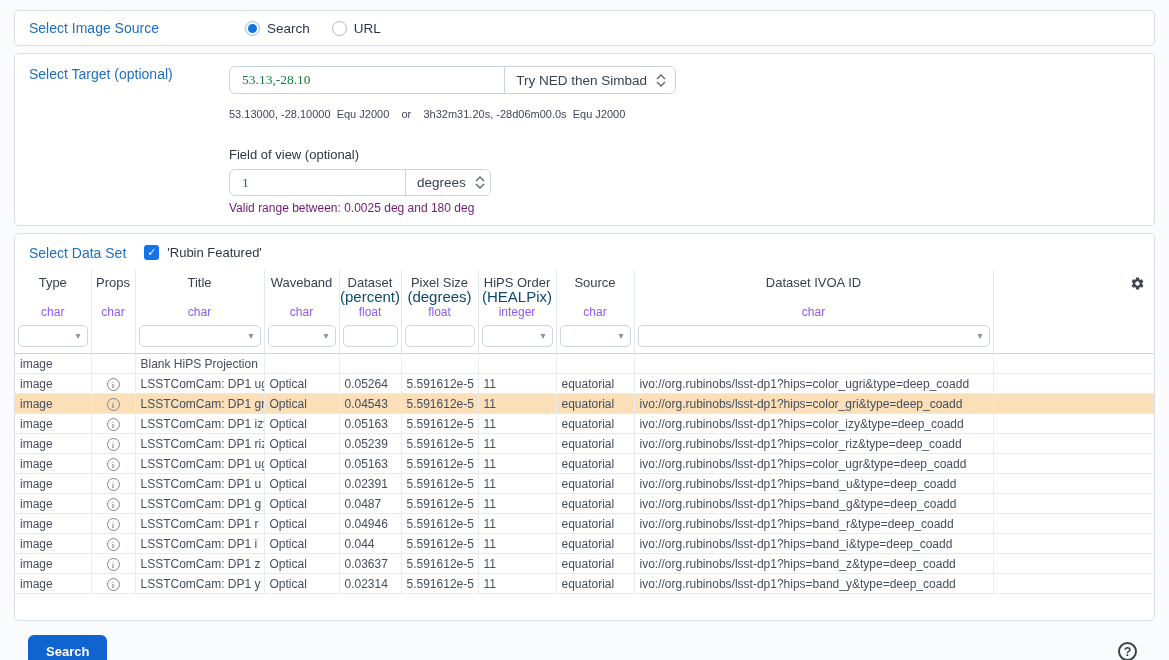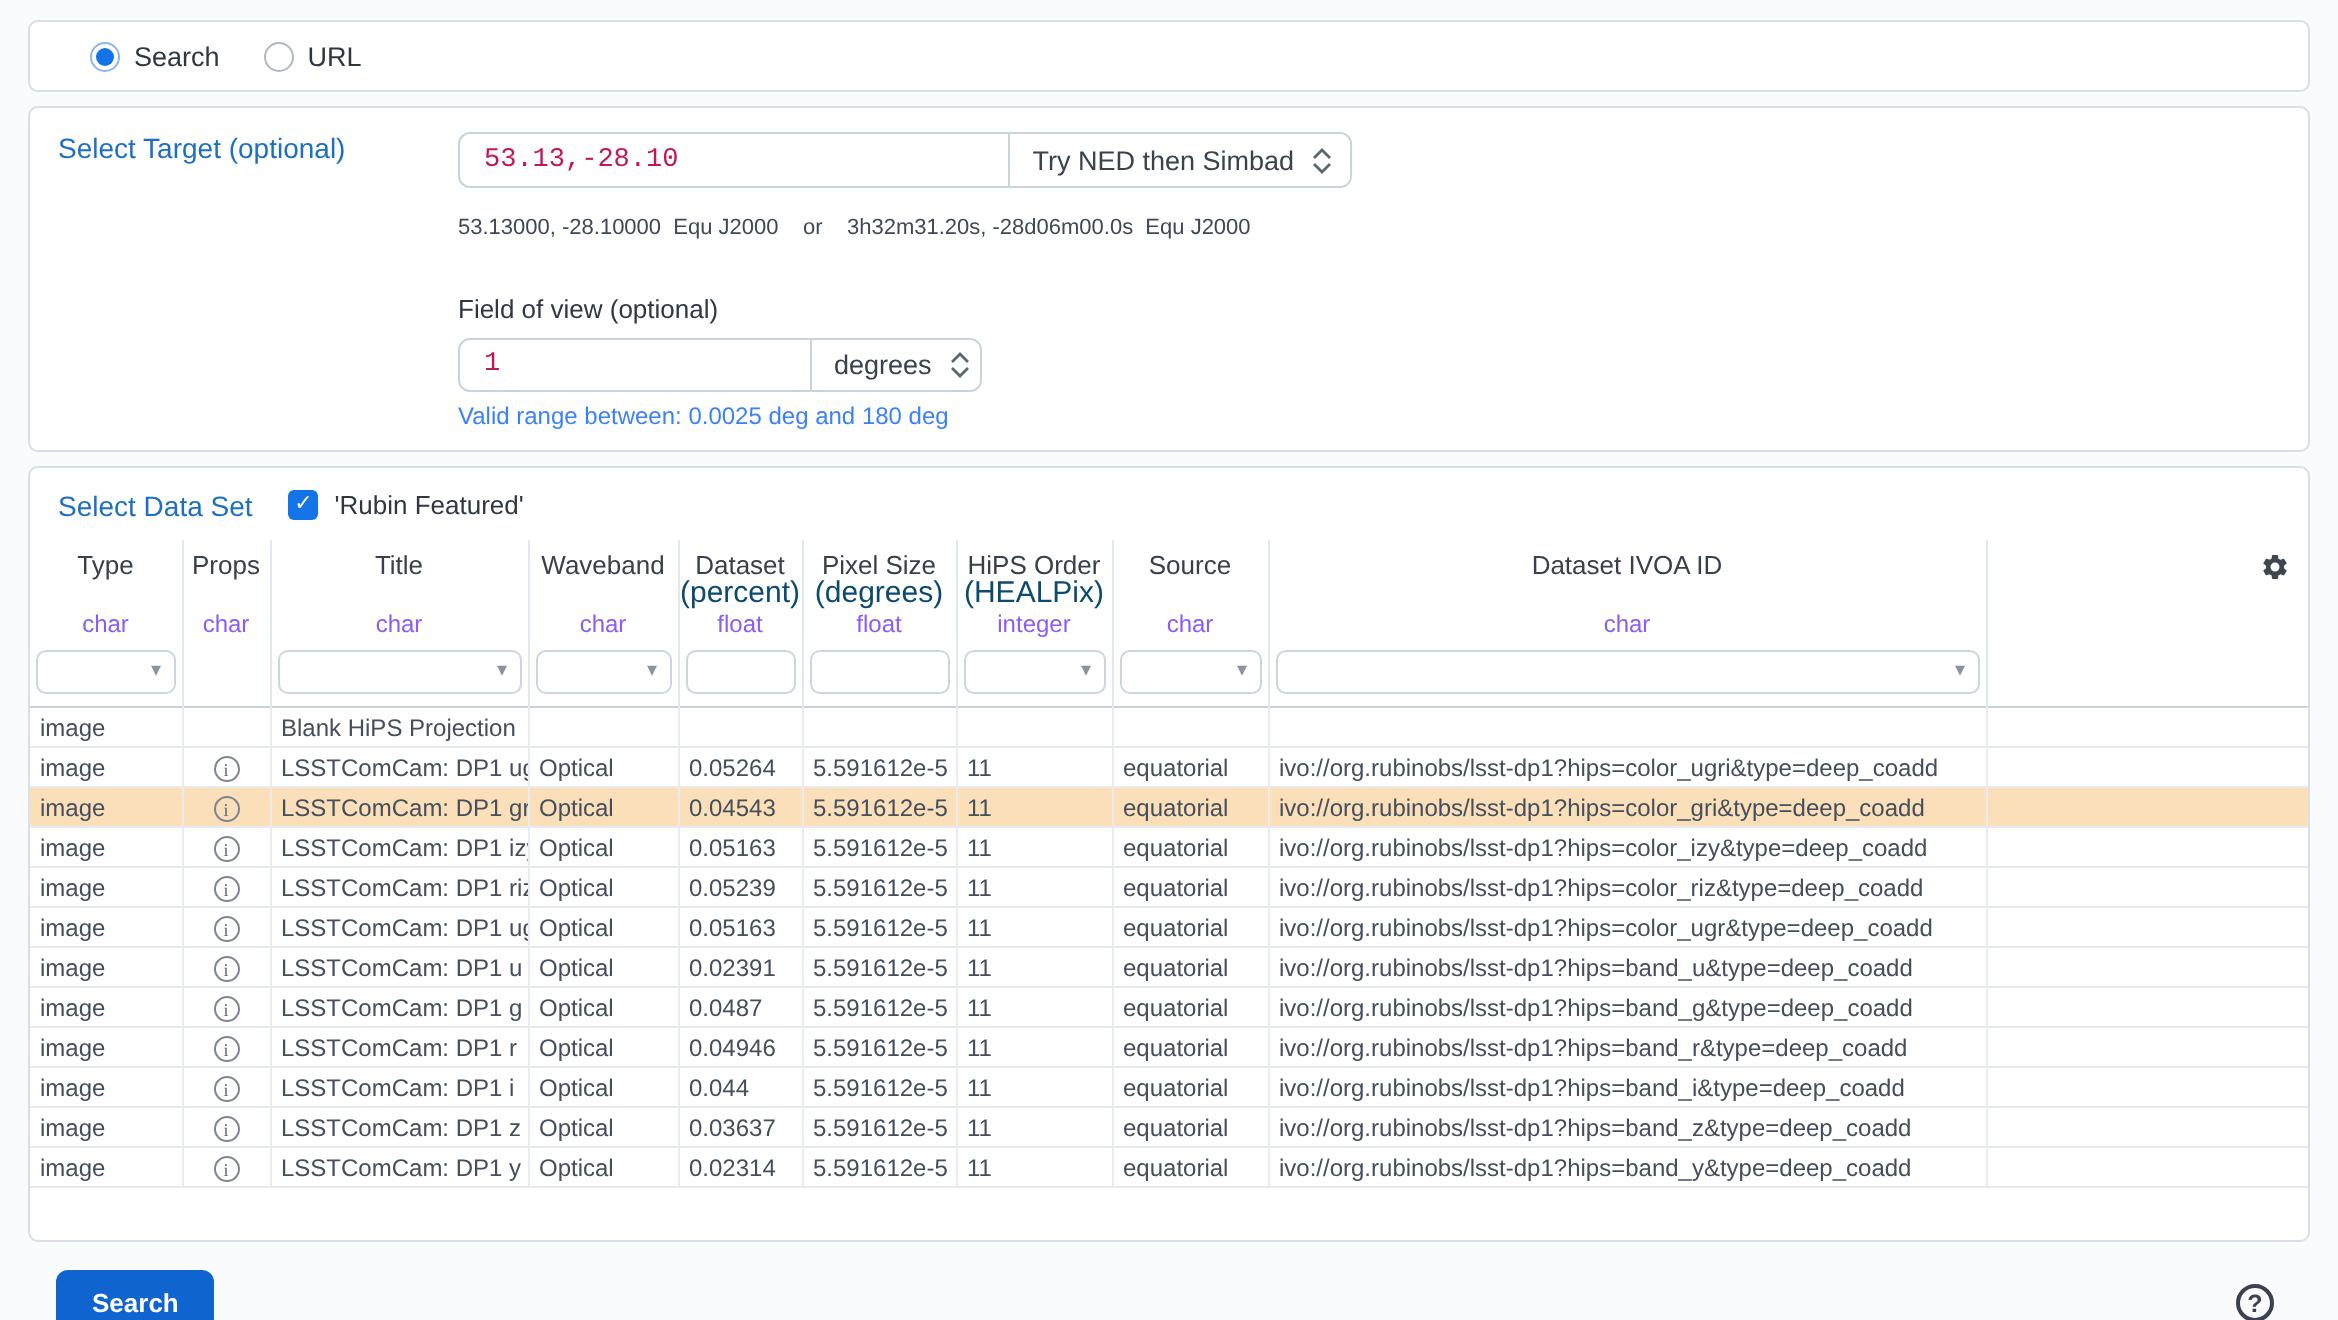--- a/index.html
+++ b/index.html
@@ -36,39 +36,39 @@
   .radio-label { font-size: 13.5px; color: #2e3744; }
 
   
   .panel-target { padding: 12px 14px 10px 14px; display: flex; }
   .target-content { flex: 1; }
   .combo {
     display: inline-flex; align-items: stretch;
     border: 1px solid #c9d3dd; border-radius: 6px; background: #fff; overflow: hidden;
   }
   .combo input {
-    border: none; outline: none; font-family: Liberation Mono, monospace;
-    font-size: 13.5px; color: #be185d; padding: 0 12px; background: transparent;
+    border: none; outline: none; font-family: Liberation Serif, serif;
+    font-size: 13.5px; color: #15803d; padding: 0 12px; background: transparent;
   }
   .combo .combo-select {
     border-left: 1px solid #c9d3dd; display: flex; align-items: center;
     padding: 0 9px 0 11px; gap: 9px; cursor: pointer; background: #fff;
   }
   .combo-select-label { font-size: 13.5px; color: #39424f; white-space: nowrap; }
   .stepper { display: flex; flex-direction: column; gap: 1px; }
   .stepper svg { display: block; }
   .target-combo { height: 28px; width: 447px; }
   .target-combo input { width: 281px; }
   .coord-feedback {
     margin-top: 14px; font-size: 11px; color: #3f4856; white-space: pre;
   }
   .fov-label { margin-top: 27px; font-size: 13px; color: #2e3744; }
   .fov-combo { height: 27px; width: 262px; margin-top: 7px; }
   .fov-combo input { width: 175px; }
-  .fov-hint { margin-top: 5px; font-size: 12px; color: #3b82f6; }
+  .fov-hint { margin-top: 5px; font-size: 12px; color: #701a75; }
 
   
   .panel-dataset { position: relative; padding-top: 11px; height: 388px; }
   .dataset-header { display: flex; align-items: flex-start; padding-left: 14px; }
   .checkbox-wrap { display: flex; align-items: center; gap: 8px; margin-left: 18px; cursor: pointer; }
   .checkbox {
     width: 15px; height: 15px; border-radius: 3px; background: #1473e6;
     color: #fff; font-size: 11px; line-height: 15px; text-align: center; font-weight: bold;
   }
   .checkbox-label { font-size: 13px; color: #2e3744; }
@@ -117,20 +117,21 @@
     color: #39424e; font-size: 12.5px; font-weight: bold; line-height: 16px;
     text-align: center; cursor: pointer;
   }
 </style>
 </head>
 <body>
 
 <div class="page">
 
   <div class="panel panel-source">
+    <div class="label-col blue-label">Select Image Source</div>
     <div class="radio-group">
       <div class="radio-opt checked">
         <span class="radio-circle"></span>
         <span class="radio-label">Search</span>
       </div>
       <div class="radio-opt">
         <span class="radio-circle"></span>
         <span class="radio-label">URL</span>
       </div>
     </div>

